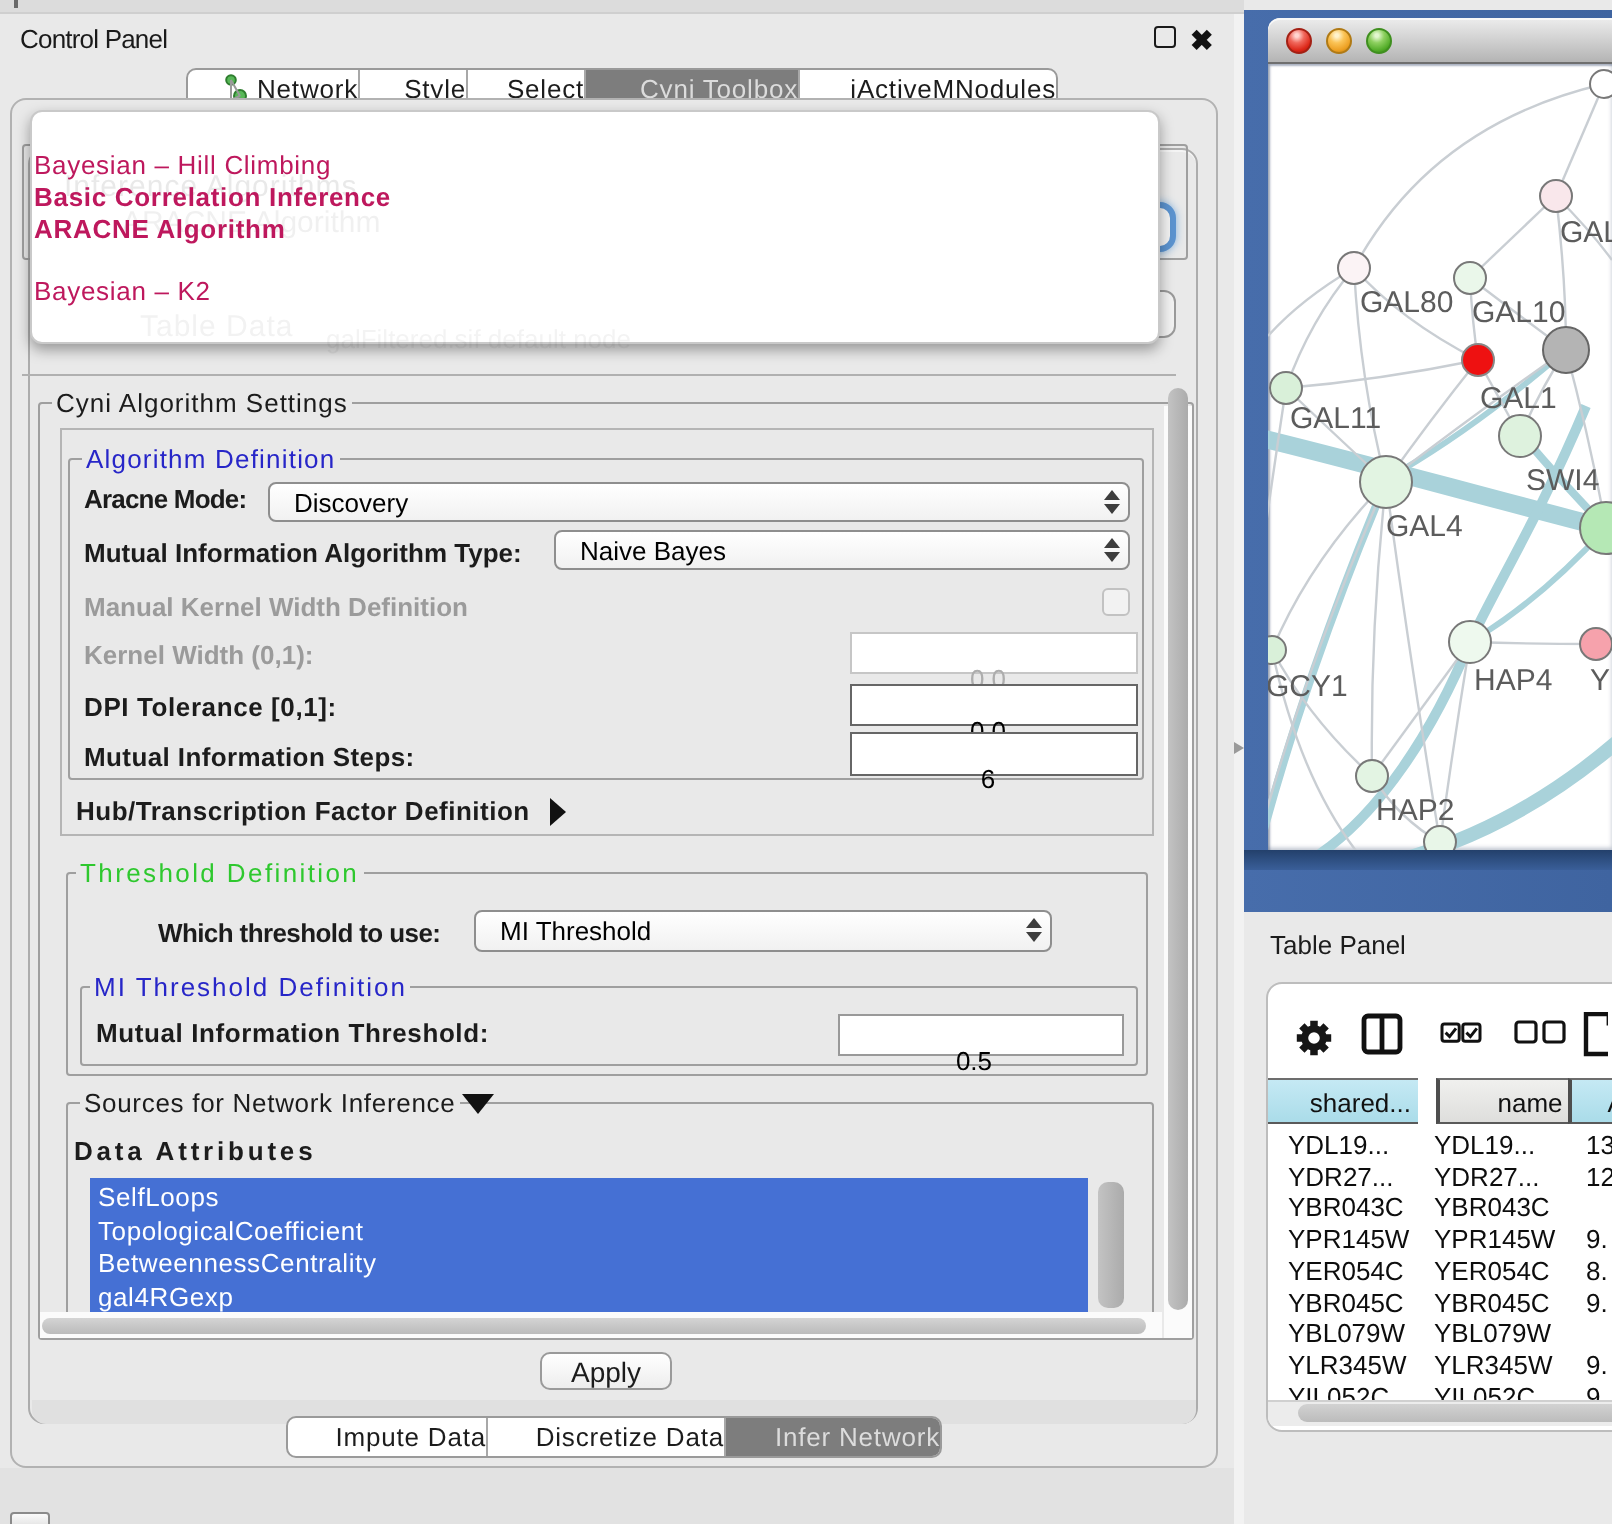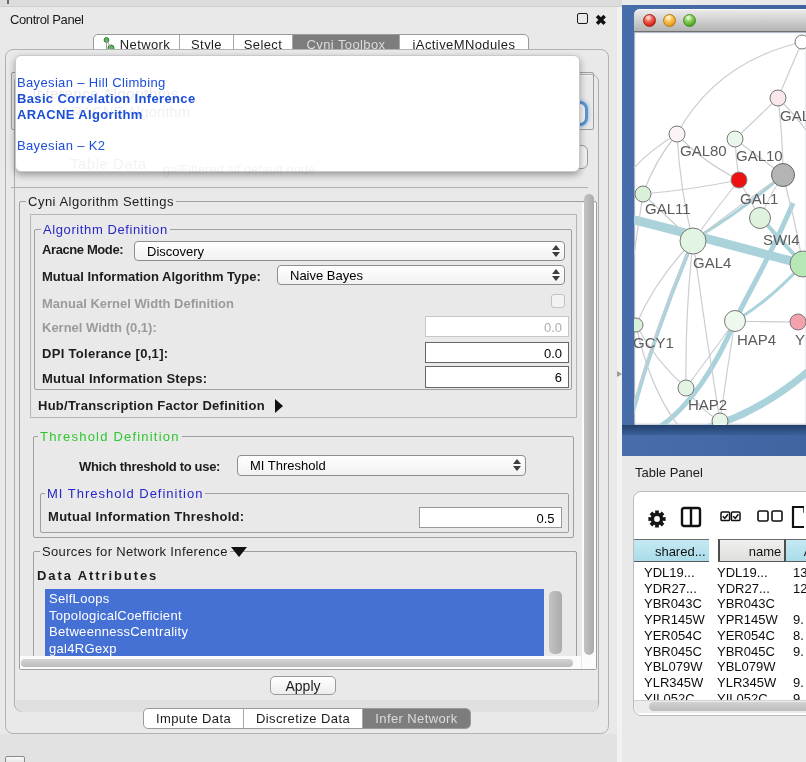--- a/index.html
+++ b/index.html
@@ -10,49 +10,49 @@
 
 #topstrip { left:0; top:0; width:622px; height:7px; background:#dcdcdc; border-bottom:1px solid #cfcfcf; }
 #toptick { left:7px; top:0; width:2px; height:4px; background:#6a6a6a; }
 
 #cptitle { left:0; top:8px; width:617px; height:25px; background:#e9e9e9; }
 #cptitle .txt { position:absolute; left:10px; top:4px; font-size:13px; letter-spacing:-0.4px; color:#1a1a1a; }
 #btn-sq { left:577px; top:13px; width:11px; height:11px; border:1.6px solid #1a1a1a; border-radius:2px; }
 #btn-x  { left:595px; top:12px; width:14px; height:14px; font-size:14px; font-weight:bold; color:#111; }
 
 .seg { position:absolute; display:flex; background:#fff; border:1px solid #9a9a9a; border-radius:5px; overflow:hidden; }
-.seg > div { display:flex; align-items:center; justify-content:center; font-size:13px; letter-spacing:0.4px; color:#1c1c1c; border-right:1px solid #a8a8a8; }
+.seg > div { display:flex; align-items:center; justify-content:flex-end; font-size:13px; letter-spacing:0.4px; color:#1c1c1c; border-right:1px solid #a8a8a8; }
 .seg > div:last-child { border-right:none; }
 .seg > div.sel { background:#7d7d7d; color:#dcdcdc; }
 #tabs-top { left:93px; top:34px; height:21px; }
 #tabs-bot { left:143px; top:708px; height:21px; }
 
 #outerboxB { left:5px; top:49px; width:604px; height:685px; border:1px solid #b2b2b2; border-radius:8px; background:#e9e9e9; }
 #outerbox { left:14px; top:74px; width:585px; height:638px; border:1px solid #acacac; border-radius:8px; background:#e9e9e9; box-shadow: inset 0 1px 0 #f4f4f4; }
 
 .fs { position:absolute; border:1px solid #9f9f9f; border-radius:2px; }
 .fs > span { position:absolute; top:-8px; left:6px; background:#e9e9e9; padding:0 2px; font-size:13px; }
 
 #inf-fs { left:11px; top:72px; width:583px; height:58px; }
 #combo-blue { left:340px; top:101px; width:248px; height:25px; background:#f2f2f2; border:3px solid #5b93cf; border-radius:8px; box-shadow:0 0 4px #7fb0de; }
 #combo-gray { left:340px; top:145px; width:248px; height:24px; background:#f2f2f2; border:1px solid #9a9a9a; border-radius:6px; }
 
 #popup { left:15px; top:55px; width:565px; height:117px; background:#fff; border:1px solid #c9c9c9; border-radius:6px; box-shadow:0 3px 7px rgba(0,0,0,0.35); }
 #popup .hdr { position:absolute; left:0; top:5px; width:100%; text-align:center; color:#b2b2b2; font-size:13px; letter-spacing:0.55px; }
-#popup .it { position:absolute; left:1px; font-size:13px; letter-spacing:0.35px; color:#1d4ed8; white-space:nowrap; }
+#popup .it { position:absolute; left:1px; font-size:13px; letter-spacing:0.35px; color:#be185d; white-space:nowrap; }
 
 .sb-thumb { position:absolute; background:linear-gradient(90deg,#c3c3c3,#ababab); border-radius:5px; }
 
 .combo { position:absolute; background:linear-gradient(#ffffff,#f1f1f1); border:1px solid #8e8e8e; border-radius:4px; font-size:13px; }
 .combo .t { position:absolute; left:12px; top:2px; color:#000; }
 .combo .ar { position:absolute; right:4px; top:3px; width:8px; display:flex; flex-direction:column; align-items:center; }
 .combo .ar .up { width:0; height:0; border-left:4px solid transparent; border-right:4px solid transparent; border-bottom:5.5px solid #3d3d3d; margin-bottom:2px; }
 .combo .ar .dn { width:0; height:0; border-left:4px solid transparent; border-right:4px solid transparent; border-top:5.5px solid #3d3d3d; }
 
-.tf { position:absolute; background:#fff; font-size:13px; text-align:right; padding-right:6px; padding-top:3px; }
+.tf { position:absolute; background:#fff; font-size:13px; text-align:center; padding-right:6px; padding-top:15px; }
 
 #netwin { left:622px; top:5px; width:184px; height:451px; background:linear-gradient(90deg,#476dab,#3f64a0); }
 #nettitle { left:634px; top:9px; width:172px; height:23px; background:linear-gradient(#ededed,#b4b4b4); border-top-left-radius:6px; border-bottom:1px solid #6f6f6f; box-shadow:inset 0 1px 0 #f8f8f8; }
 .tl { position:absolute; top:5px; width:13px; height:13px; border-radius:50%; }
 #netview { left:634px; top:32px; width:172px; height:393px; background:#fff; box-shadow: inset 1px 1px 1px rgba(30,50,90,0.35), inset 0 -1px 2px rgba(30,50,90,0.3); }
 #netshadow { left:622px; top:425px; width:184px; height:10px; background:linear-gradient(#23406b,#3a5f99); }
 
 #tptitle { left:622px; top:457px; width:184px; height:29px; background:#e9e9e9; font-size:13px; }
 #tpanel { left:633px; top:491px; width:180px; height:225px; background:#fff; border:1px solid #bdbdbd; border-top-left-radius:8px; border-bottom-left-radius:8px; overflow:hidden; }
 .th { position:absolute; top:47px; height:23px; border-top:1px solid #6d6d6d; border-bottom:1px solid #5a5a5a; font-size:13px; color:#111; padding-top:4px; }

